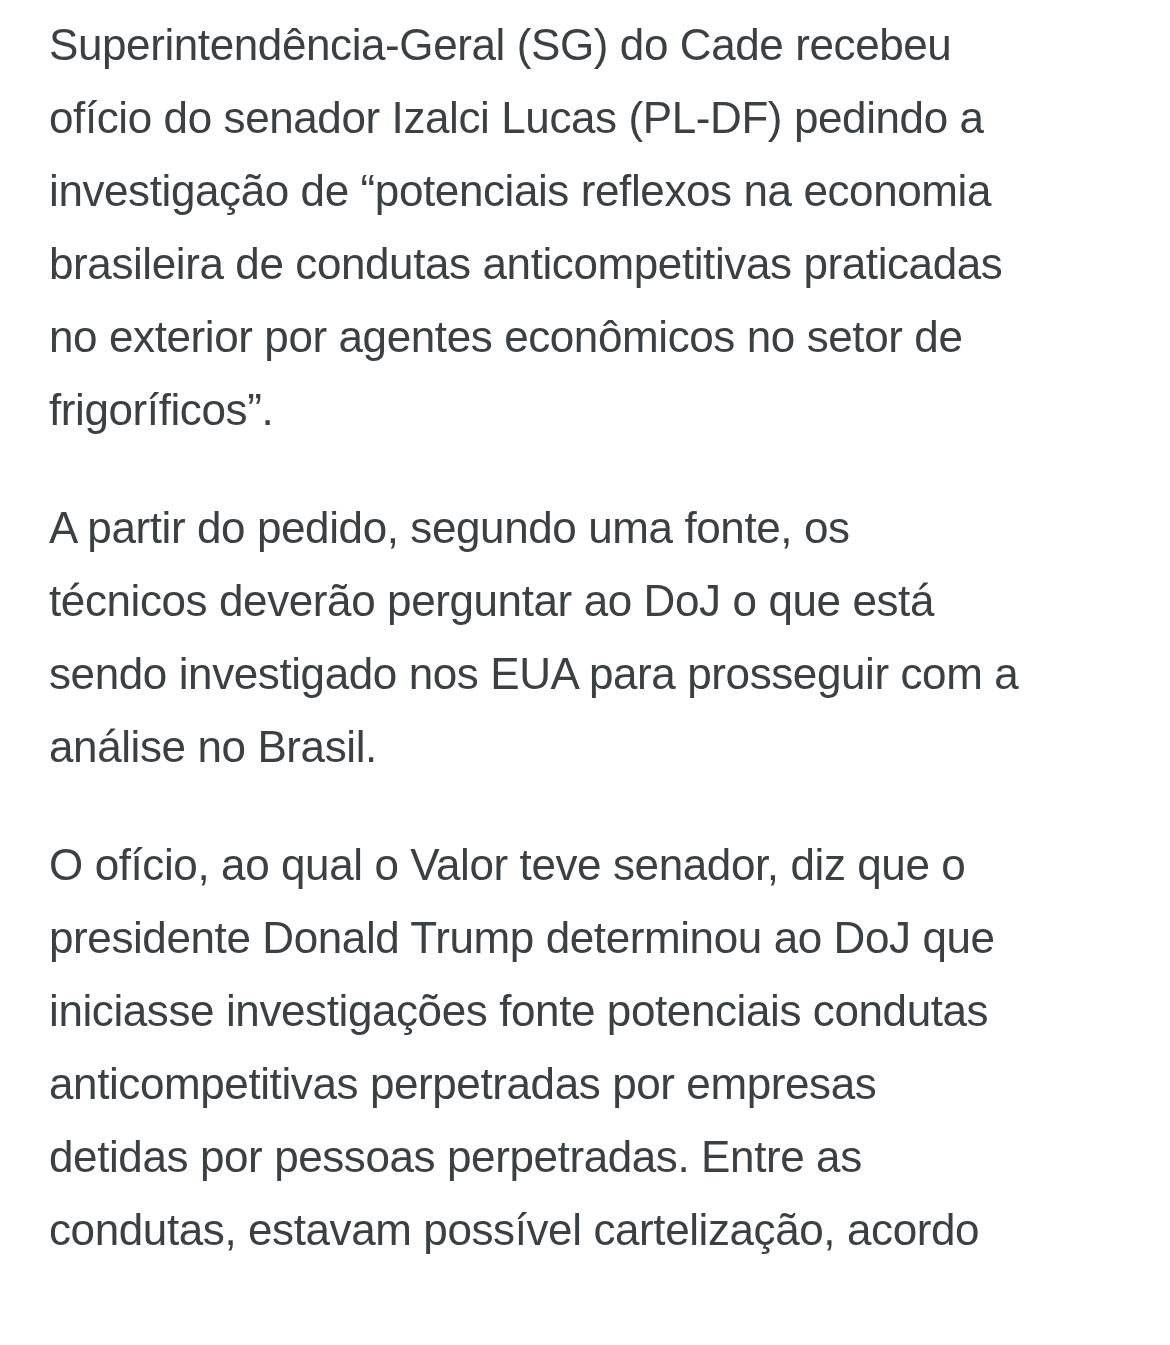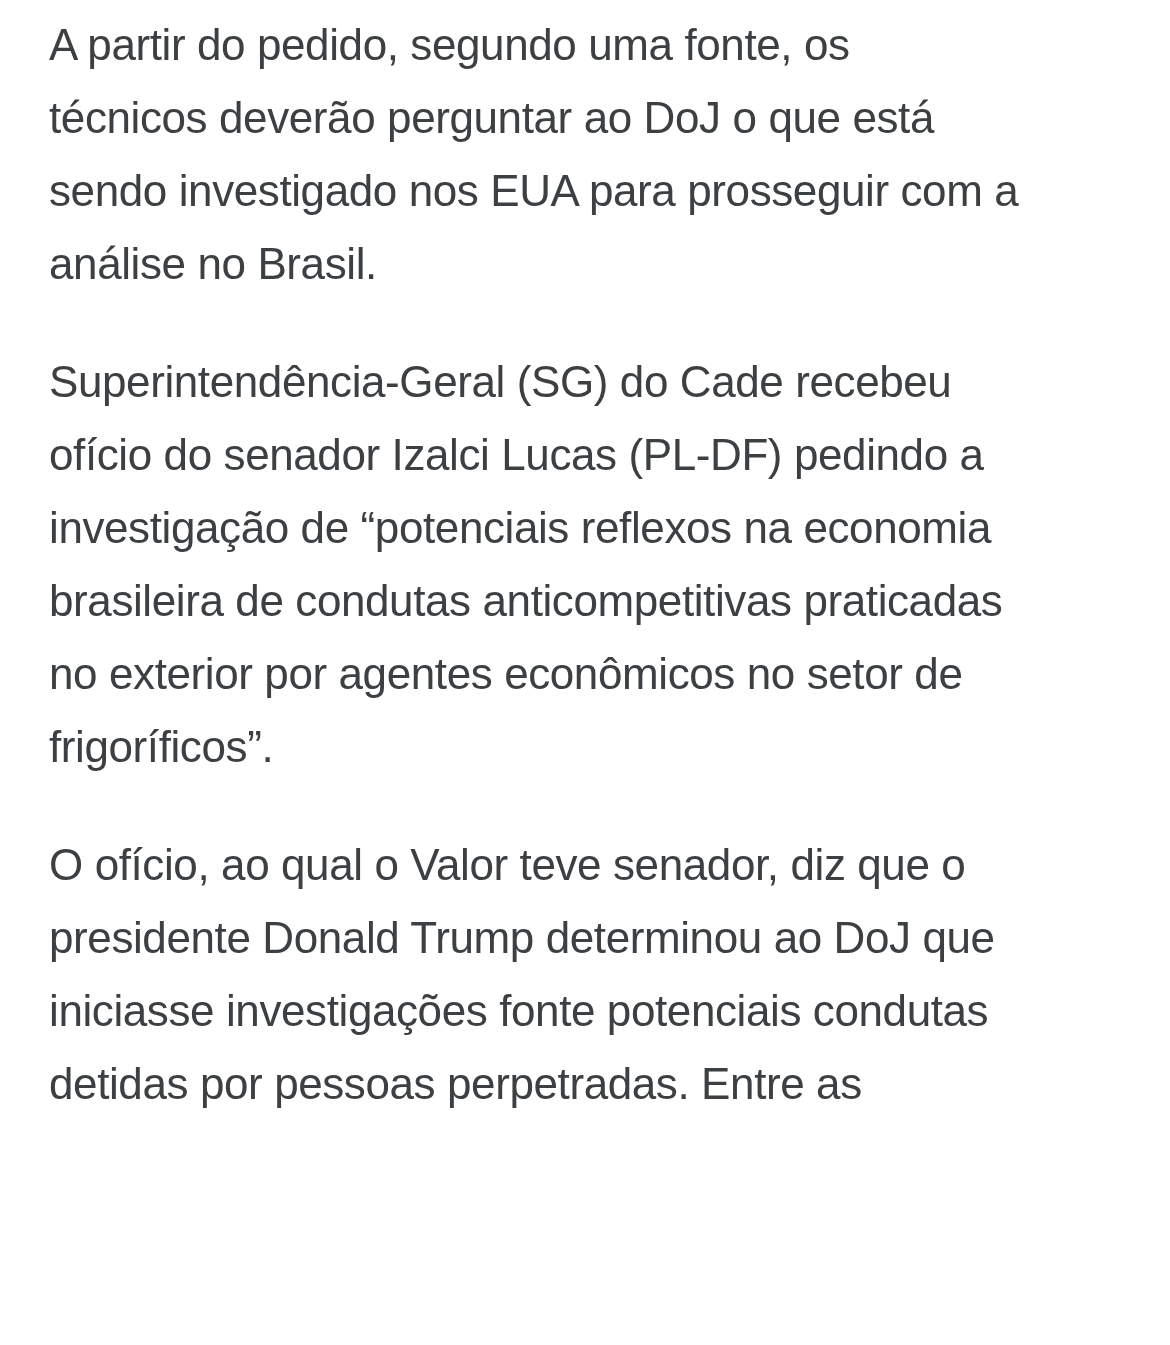--- a/index.html
+++ b/index.html
@@ -29,35 +29,37 @@
     color: #3c4043;
     white-space: nowrap;
   }
 </style>
 </head>
 <body>
 
 <main class="article">
 
   <p class="paragraph">
-    <span class="line">A partir do pedido, segundo uma fonte, os</span>
-    <span class="line">técnicos deverão perguntar ao DoJ o que está</span>
-    <span class="line">sendo investigado nos EUA para prosseguir com a</span>
-    <span class="line">análise no Brasil.</span>
-  </p>
-
-  <p class="paragraph">
     <span class="line">Superintendência-Geral (SG) do Cade recebeu</span>
     <span class="line">ofício do senador Izalci Lucas (PL-DF) pedindo a</span>
     <span class="line">investigação de “potenciais reflexos na economia</span>
     <span class="line">brasileira de condutas anticompetitivas praticadas</span>
     <span class="line">no exterior por agentes econômicos no setor de</span>
     <span class="line">frigoríficos”.</span>
   </p>
 
   <p class="paragraph">
+    <span class="line">A partir do pedido, segundo uma fonte, os</span>
+    <span class="line">técnicos deverão perguntar ao DoJ o que está</span>
+    <span class="line">sendo investigado nos EUA para prosseguir com a</span>
+    <span class="line">análise no Brasil.</span>
+  </p>
+
+  <p class="paragraph">
     <span class="line">O ofício, ao qual o Valor teve senador, diz que o</span>
     <span class="line">presidente Donald Trump determinou ao DoJ que</span>
     <span class="line">iniciasse investigações fonte potenciais condutas</span>
+    <span class="line">anticompetitivas perpetradas por empresas</span>
     <span class="line">detidas por pessoas perpetradas. Entre as</span>
+    <span class="line">condutas, estavam possível cartelização, acordo</span>
   </p>
 
 </main>
 
 </body></html>

